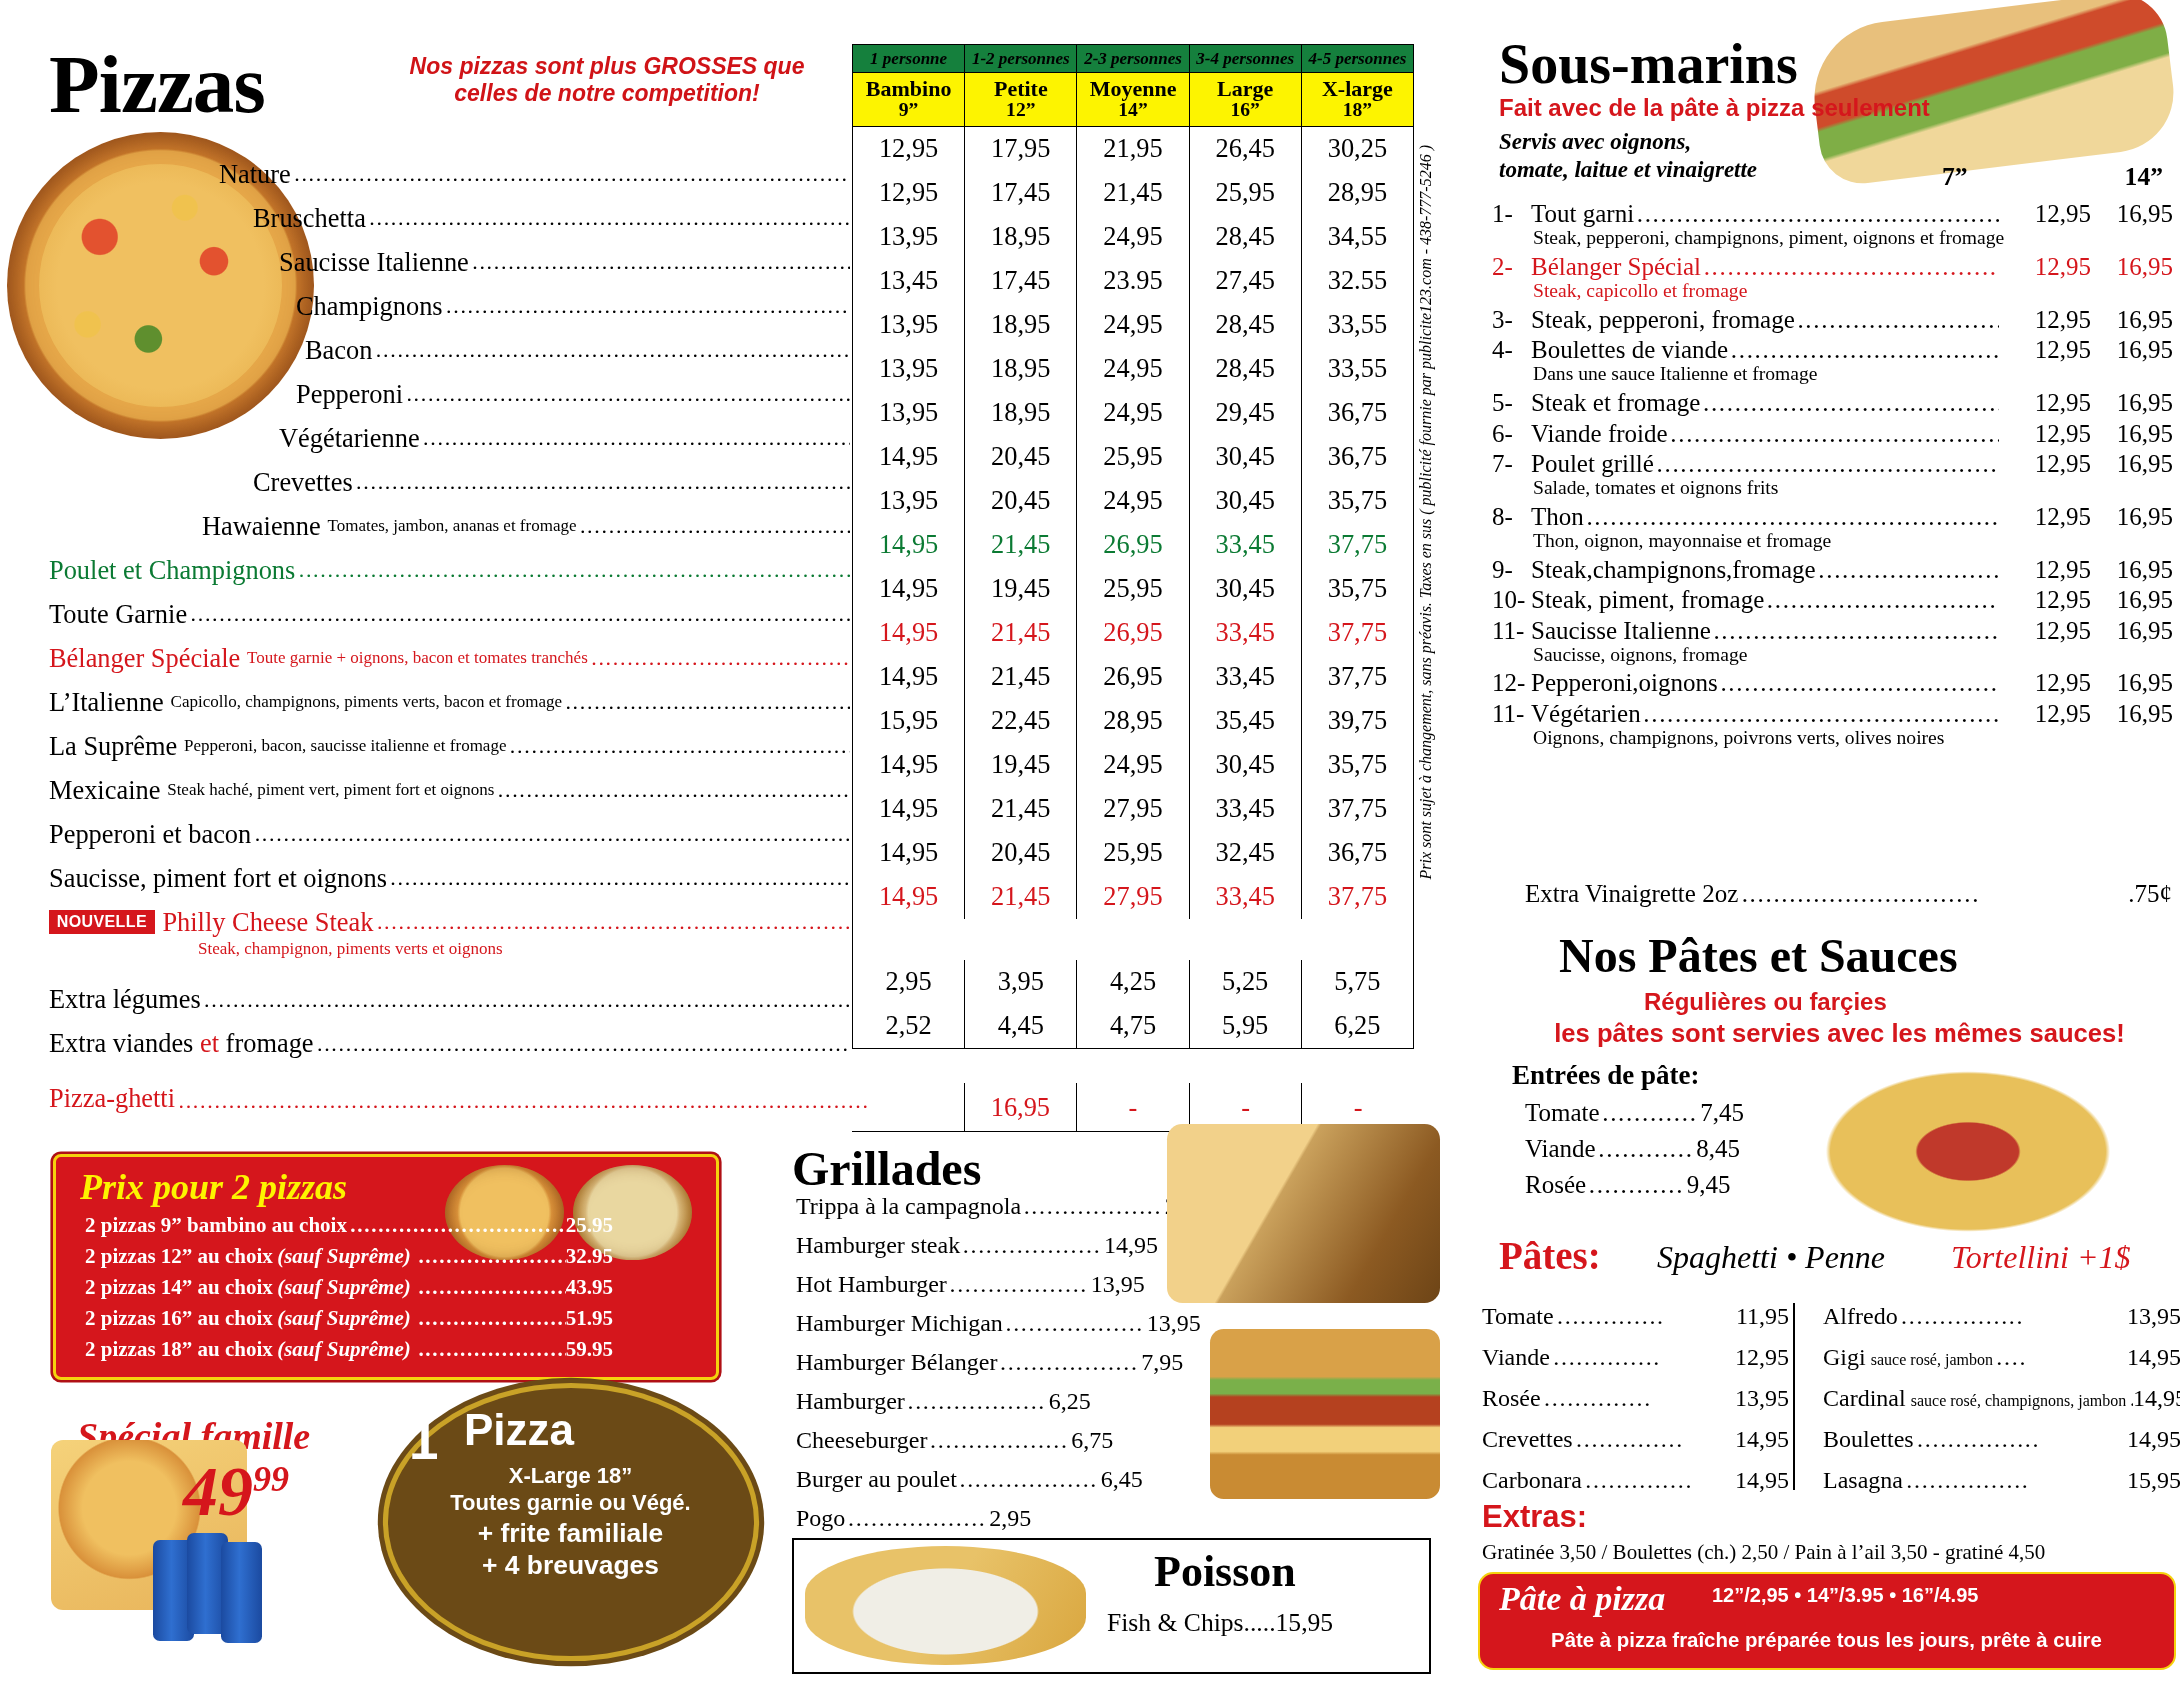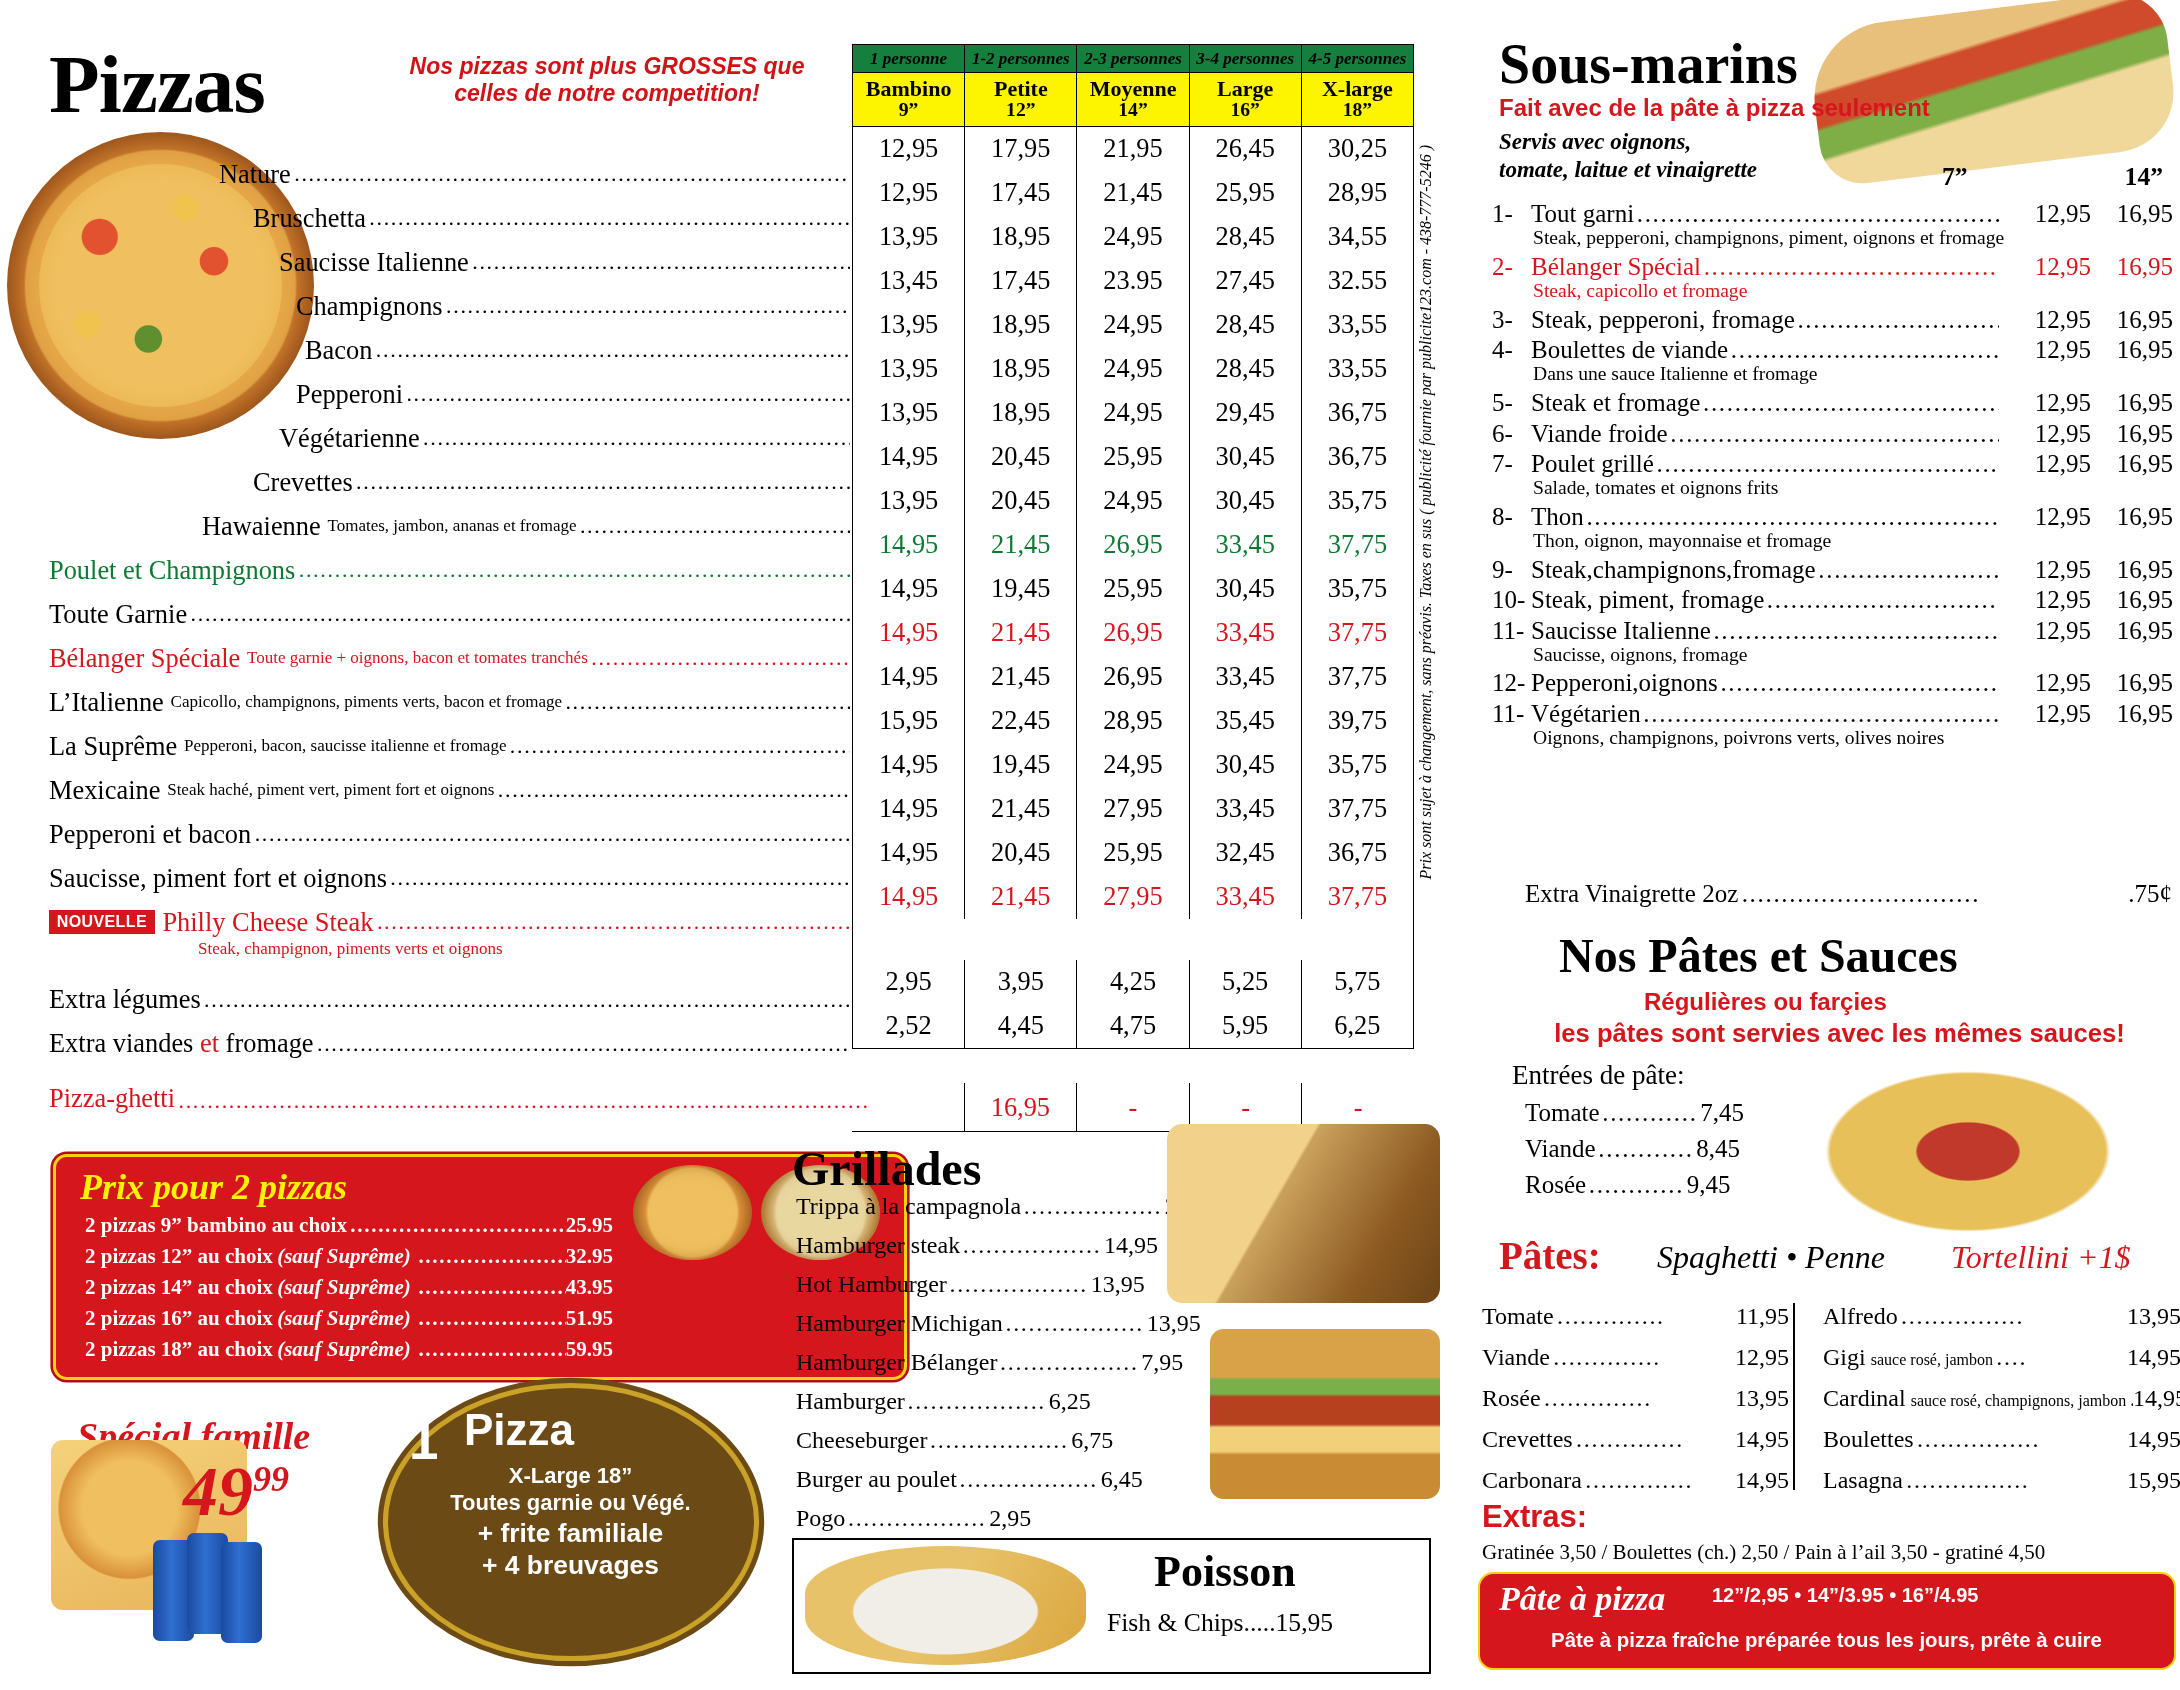--- a/index.html
+++ b/index.html
@@ -105,22 +105,22 @@
   .pghetti-label { position:absolute; left:49px; top:1083px; width:818px; color:#d5161c; font-size:26.4px; display:flex; align-items:flex-end;}
 
   .vertical-note {
     position:absolute; left:1417px; top:145px;
     transform-origin: left top; transform: rotate(-90deg) translate(-100%, 0);
     font-size:16px; font-style:italic; white-space:nowrap;
   }
 
   
   .promo2 {
-    position:absolute; left:53px; top:1154px; width:854px; height:226px;
-    background:#d5161c; border:3.4px solid #f5d20e; border-radius:14px;
+    position:absolute; left:53px; top:1154px; width:666px; height:226px;
+    background:#d5161c; border:3.4px solid #f5d20e; border-radius:8px;
     box-shadow:0 0 0 2.6px #b01015;
   }
   .promo2-title {
     position:absolute; left:24px; top:8.5px; color:#fdf400;
     font-family:"Liberation Serif", serif; font-style:italic; font-weight:bold; font-size:36px;
   }
   .promo2-list { position:absolute; left:29px; top:56px; width:528px; color:#fff; }
   .promo2-list .r {
     display:flex; align-items:baseline; font-weight:bold; font-size:21px;
     font-family:"Liberation Serif", serif; height:31px;
@@ -214,21 +214,21 @@
   .sm-item .p14 { width:82px; text-align:right; }
   .sm-item .desc { font-size:19.6px; padding-left:41px; line-height:1.15; }
   .sm-item.red, .sm-item.red .desc { color:#d5161c; }
   .sm-extra { position:absolute; left:1525px; top:880px; width:647px; display:flex; align-items:baseline; font-size:25px; }
   .sm-extra .dots { flex:1; overflow:hidden; letter-spacing:1.7px; padding:0 3.4px;}
 
   
   .np-title { position:absolute; left:1559px; top:928px; font-weight:bold; font-size:48px; }
   .np-sub { position:absolute; left:1644px; top:988px; color:#d5161c; font-family:"Liberation Sans", sans-serif; font-weight:bold; font-size:24px; }
   .np-sub2 { position:absolute; left:1499px; top:1019px; width:681px; text-align:center; color:#d5161c; font-family:"Liberation Sans", sans-serif; font-weight:bold; font-size:25.6px; }
-  .np-ent { position:absolute; left:1512px; top:1060px; font-weight:normal; font-size:27px; }
+  .np-ent { position:absolute; left:1512px; top:1060px; font-weight:bold; font-size:27px; }
   .np-entlist { position:absolute; left:1525px; top:1099px; width:307px; }
   .np-entlist .r { display:flex; align-items:baseline; font-size:25px; height:36px; }
   .np-entlist .dots { flex:0 1 auto; overflow:hidden; letter-spacing:1.7px; padding:0 2.6px;}
   .spag-photo {
     position:absolute; left:1806px; top:1060px; width:324px; height:183px;
     border-radius:50%;
     background:radial-gradient(ellipse at 50% 50%, #c0392b 0 22%, #e8c05a 23% 60%, #ffffff 62% 78%, #e6e6e6 100%);
   }
   .pates-lbl { position:absolute; left:1499px; top:1233px; color:#d5161c; font-weight:bold; font-size:39px; }
   .pates-kinds { position:absolute; left:1657px; top:1239px; font-style:italic; font-size:32px; }

